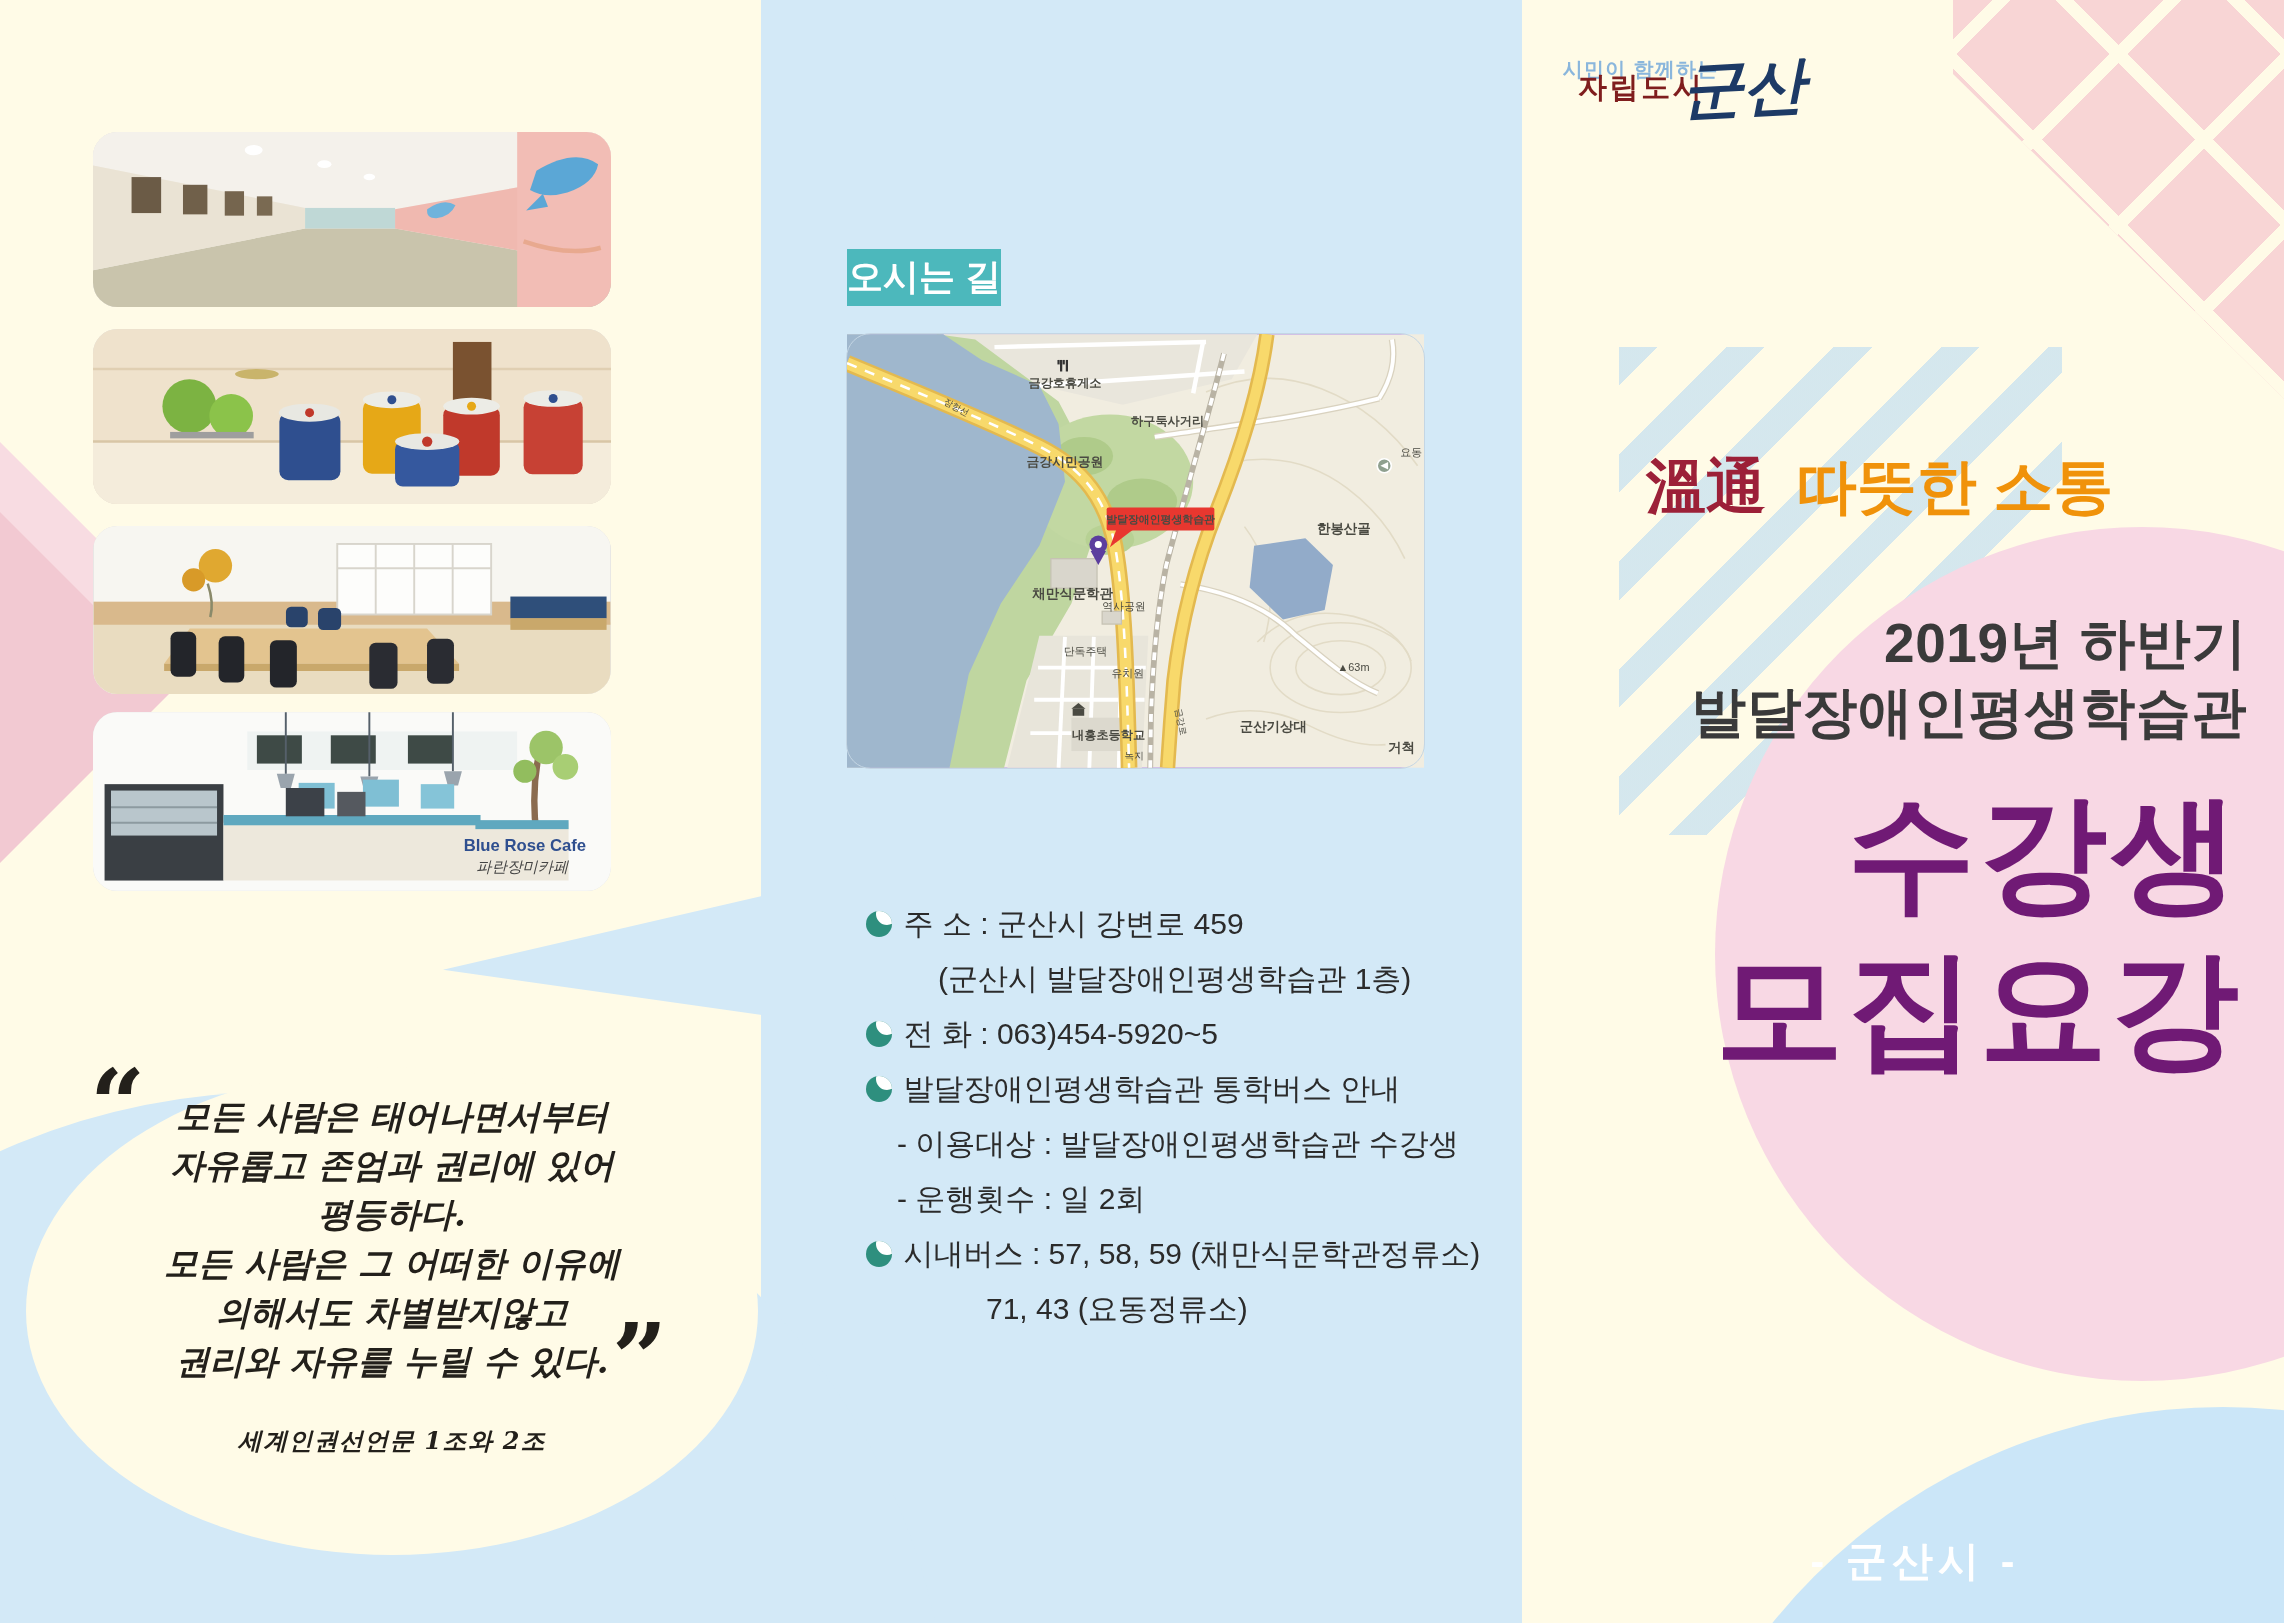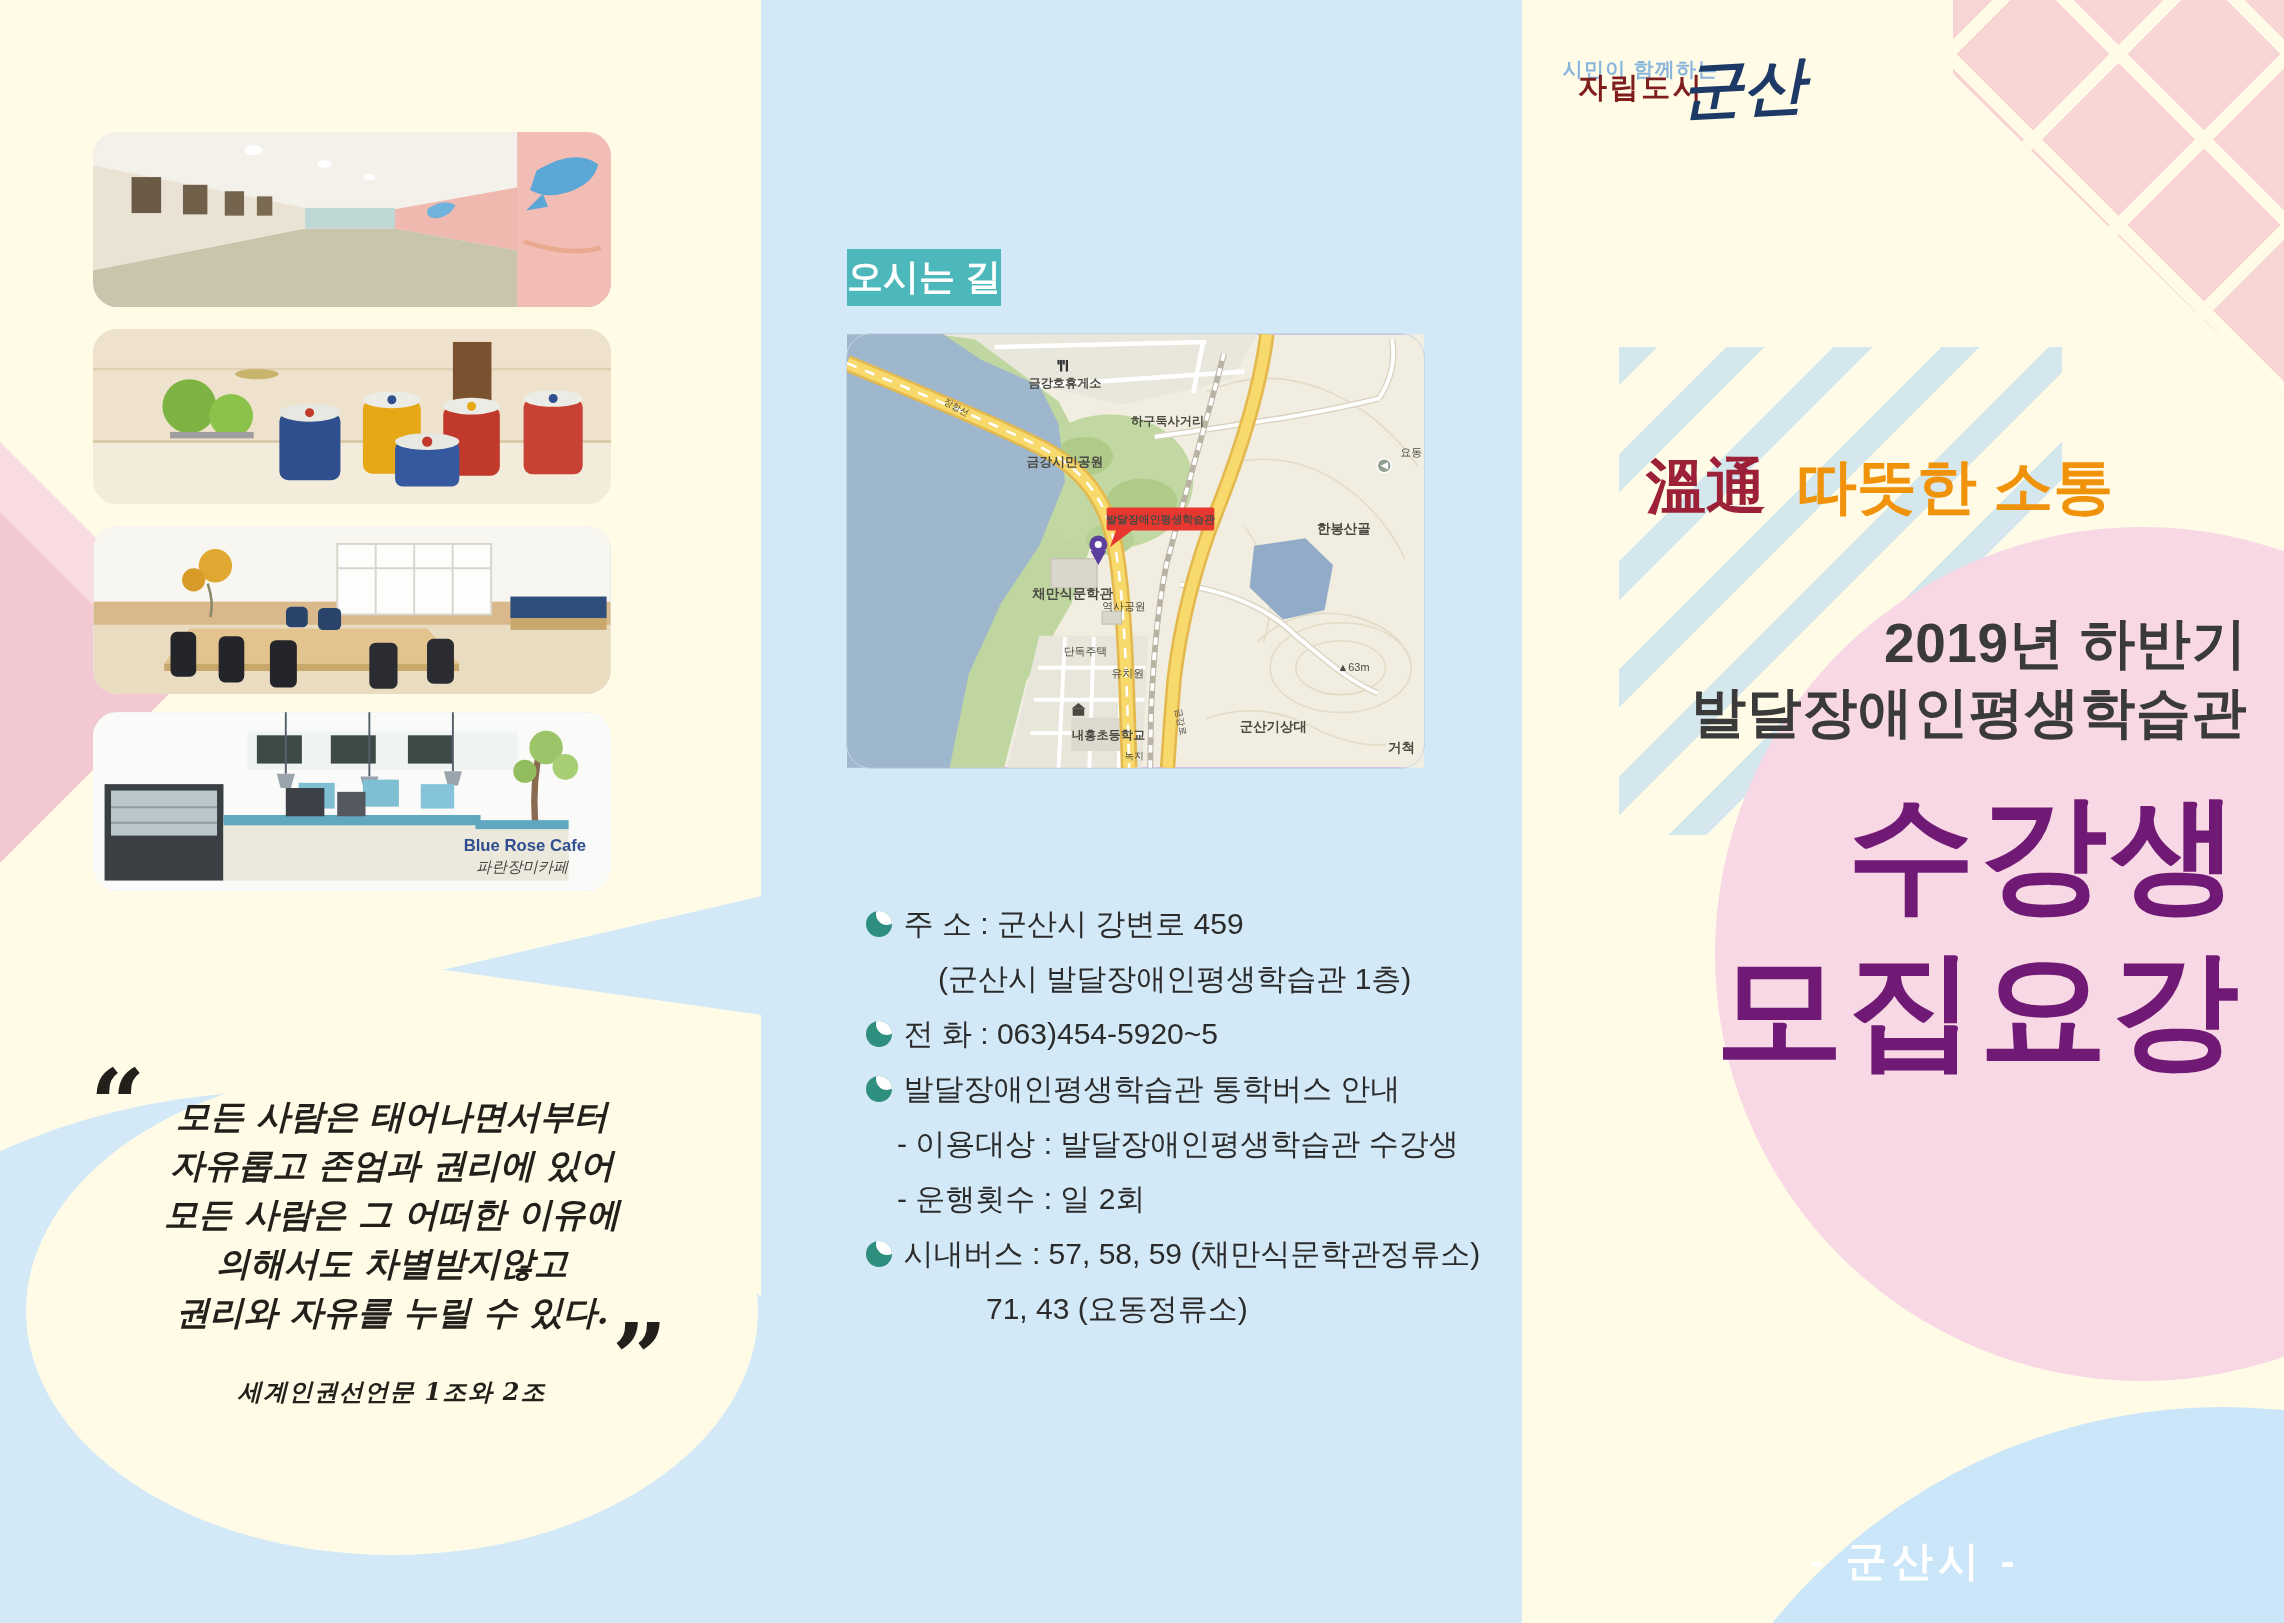--- a/index.html
+++ b/index.html
@@ -200,20 +200,21 @@
       <text x="668" y="248" text-anchor="middle" font-size="24" font-style="italic" fill="#444">파란장미카페</text>
     </svg>
   </div>
 
   <div class="abs quote-ellipse"></div>
   <div class="abs quote-mark" style="left:90px;top:1057px;">“</div>
   <div class="abs quote-mark" style="left:612px;top:1311px;">”</div>
   <div class="abs quote-text">
     <div>모든 사람은 태어나면서부터</div>
     <div>자유롭고 존엄과 권리에 있어</div>
+    <div>평등하다.</div>
     <div>모든 사람은 그 어떠한 이유에</div>
     <div>의해서도 차별받지않고</div>
     <div>권리와 자유를 누릴 수 있다.</div>
     <div class="quote-attr">세계인권선언문 1조와 2조</div>
   </div>
 
   <div class="abs direction-tag">
     <span>오시는 길</span>
   </div>
 

